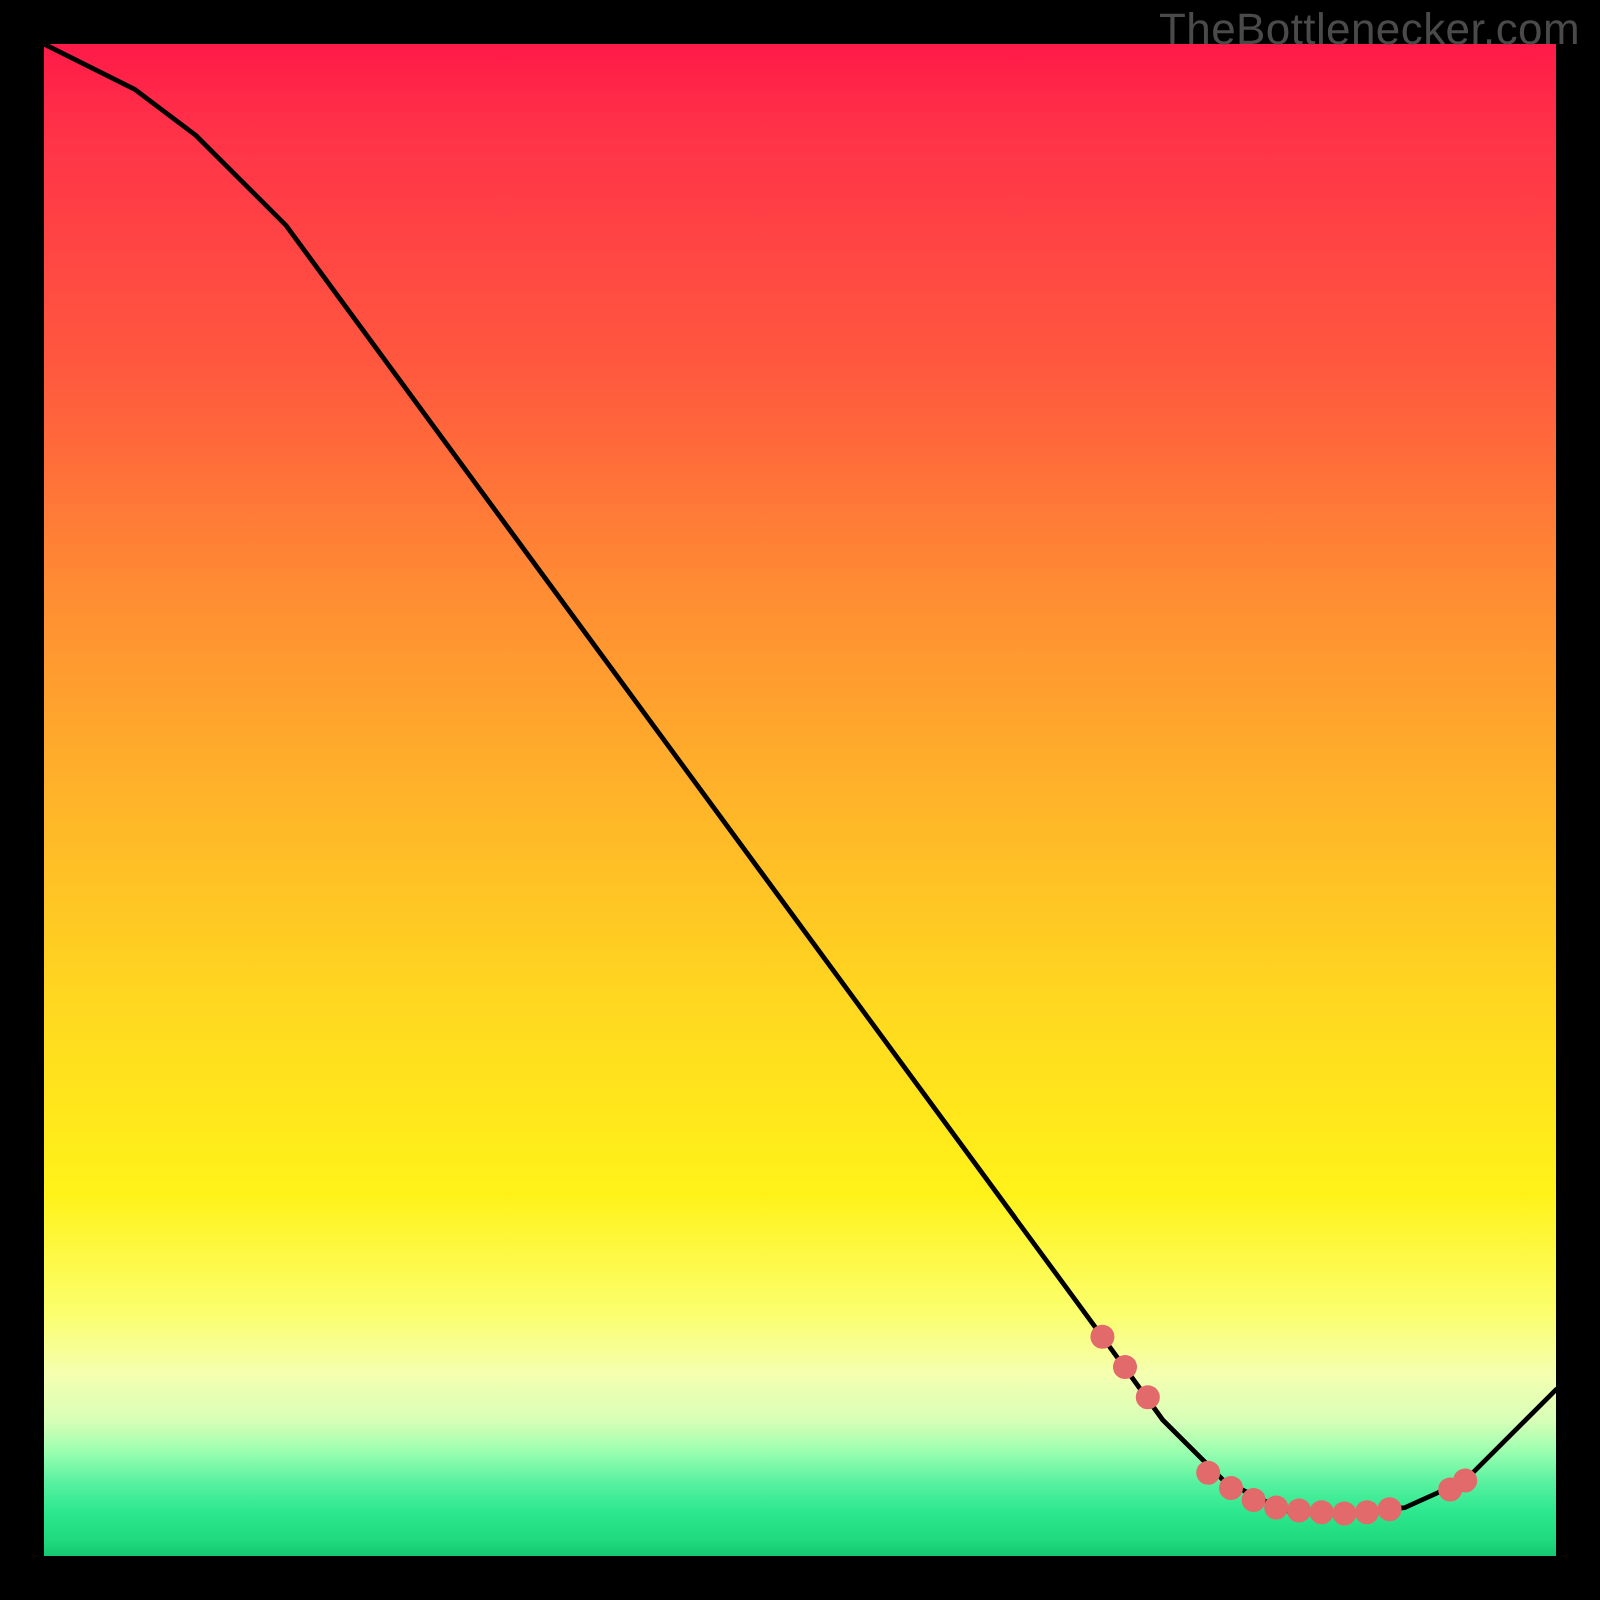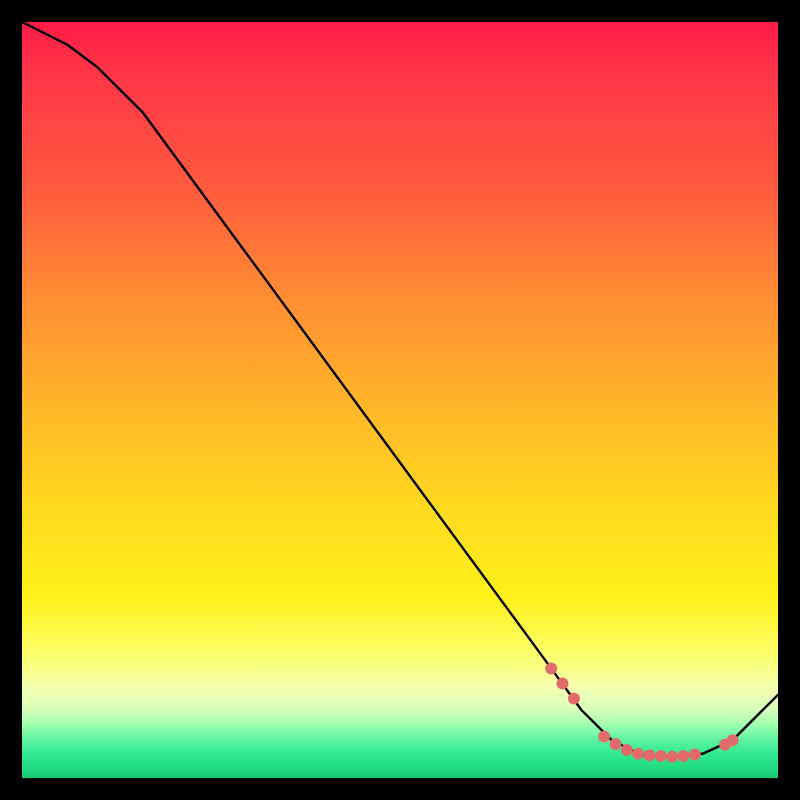--- a/index.html
+++ b/index.html
@@ -59,20 +59,21 @@
     top: 0;
     width: 756px;
     height: 756px;
     z-index: 2;
   }
 </style>
 </head>
 <body>
 
 <div class="frame">
+  <div class="watermark">TheBottlenecker.com</div>
 
   <div class="plot-area">
     <svg class="overlay" viewBox="0 0 756 756" preserveAspectRatio="none">
       <path id="curve-path" fill="none" stroke="#000000" stroke-width="2.4" stroke-linecap="round" stroke-linejoin="round" d="M0.0 0.0 L45.4 22.7 L75.6 45.4 L121.0 90.7 L529.2 646.4 L559.4 688.0 L589.7 718.2 L619.9 733.3 L650.2 734.8 L680.4 731.8 L710.6 718.2 L756.0 672.8"></path>
       <g id="marker-group">
           <circle cx="529.2" cy="646.4" r="6" fill="#e26a6a"></circle>
           <circle cx="540.5" cy="661.5" r="6" fill="#e26a6a"></circle>
           <circle cx="551.9" cy="676.6" r="6" fill="#e26a6a"></circle>
           <circle cx="582.1" cy="714.4" r="6" fill="#e26a6a"></circle>
           <circle cx="593.5" cy="722.0" r="6" fill="#e26a6a"></circle>

